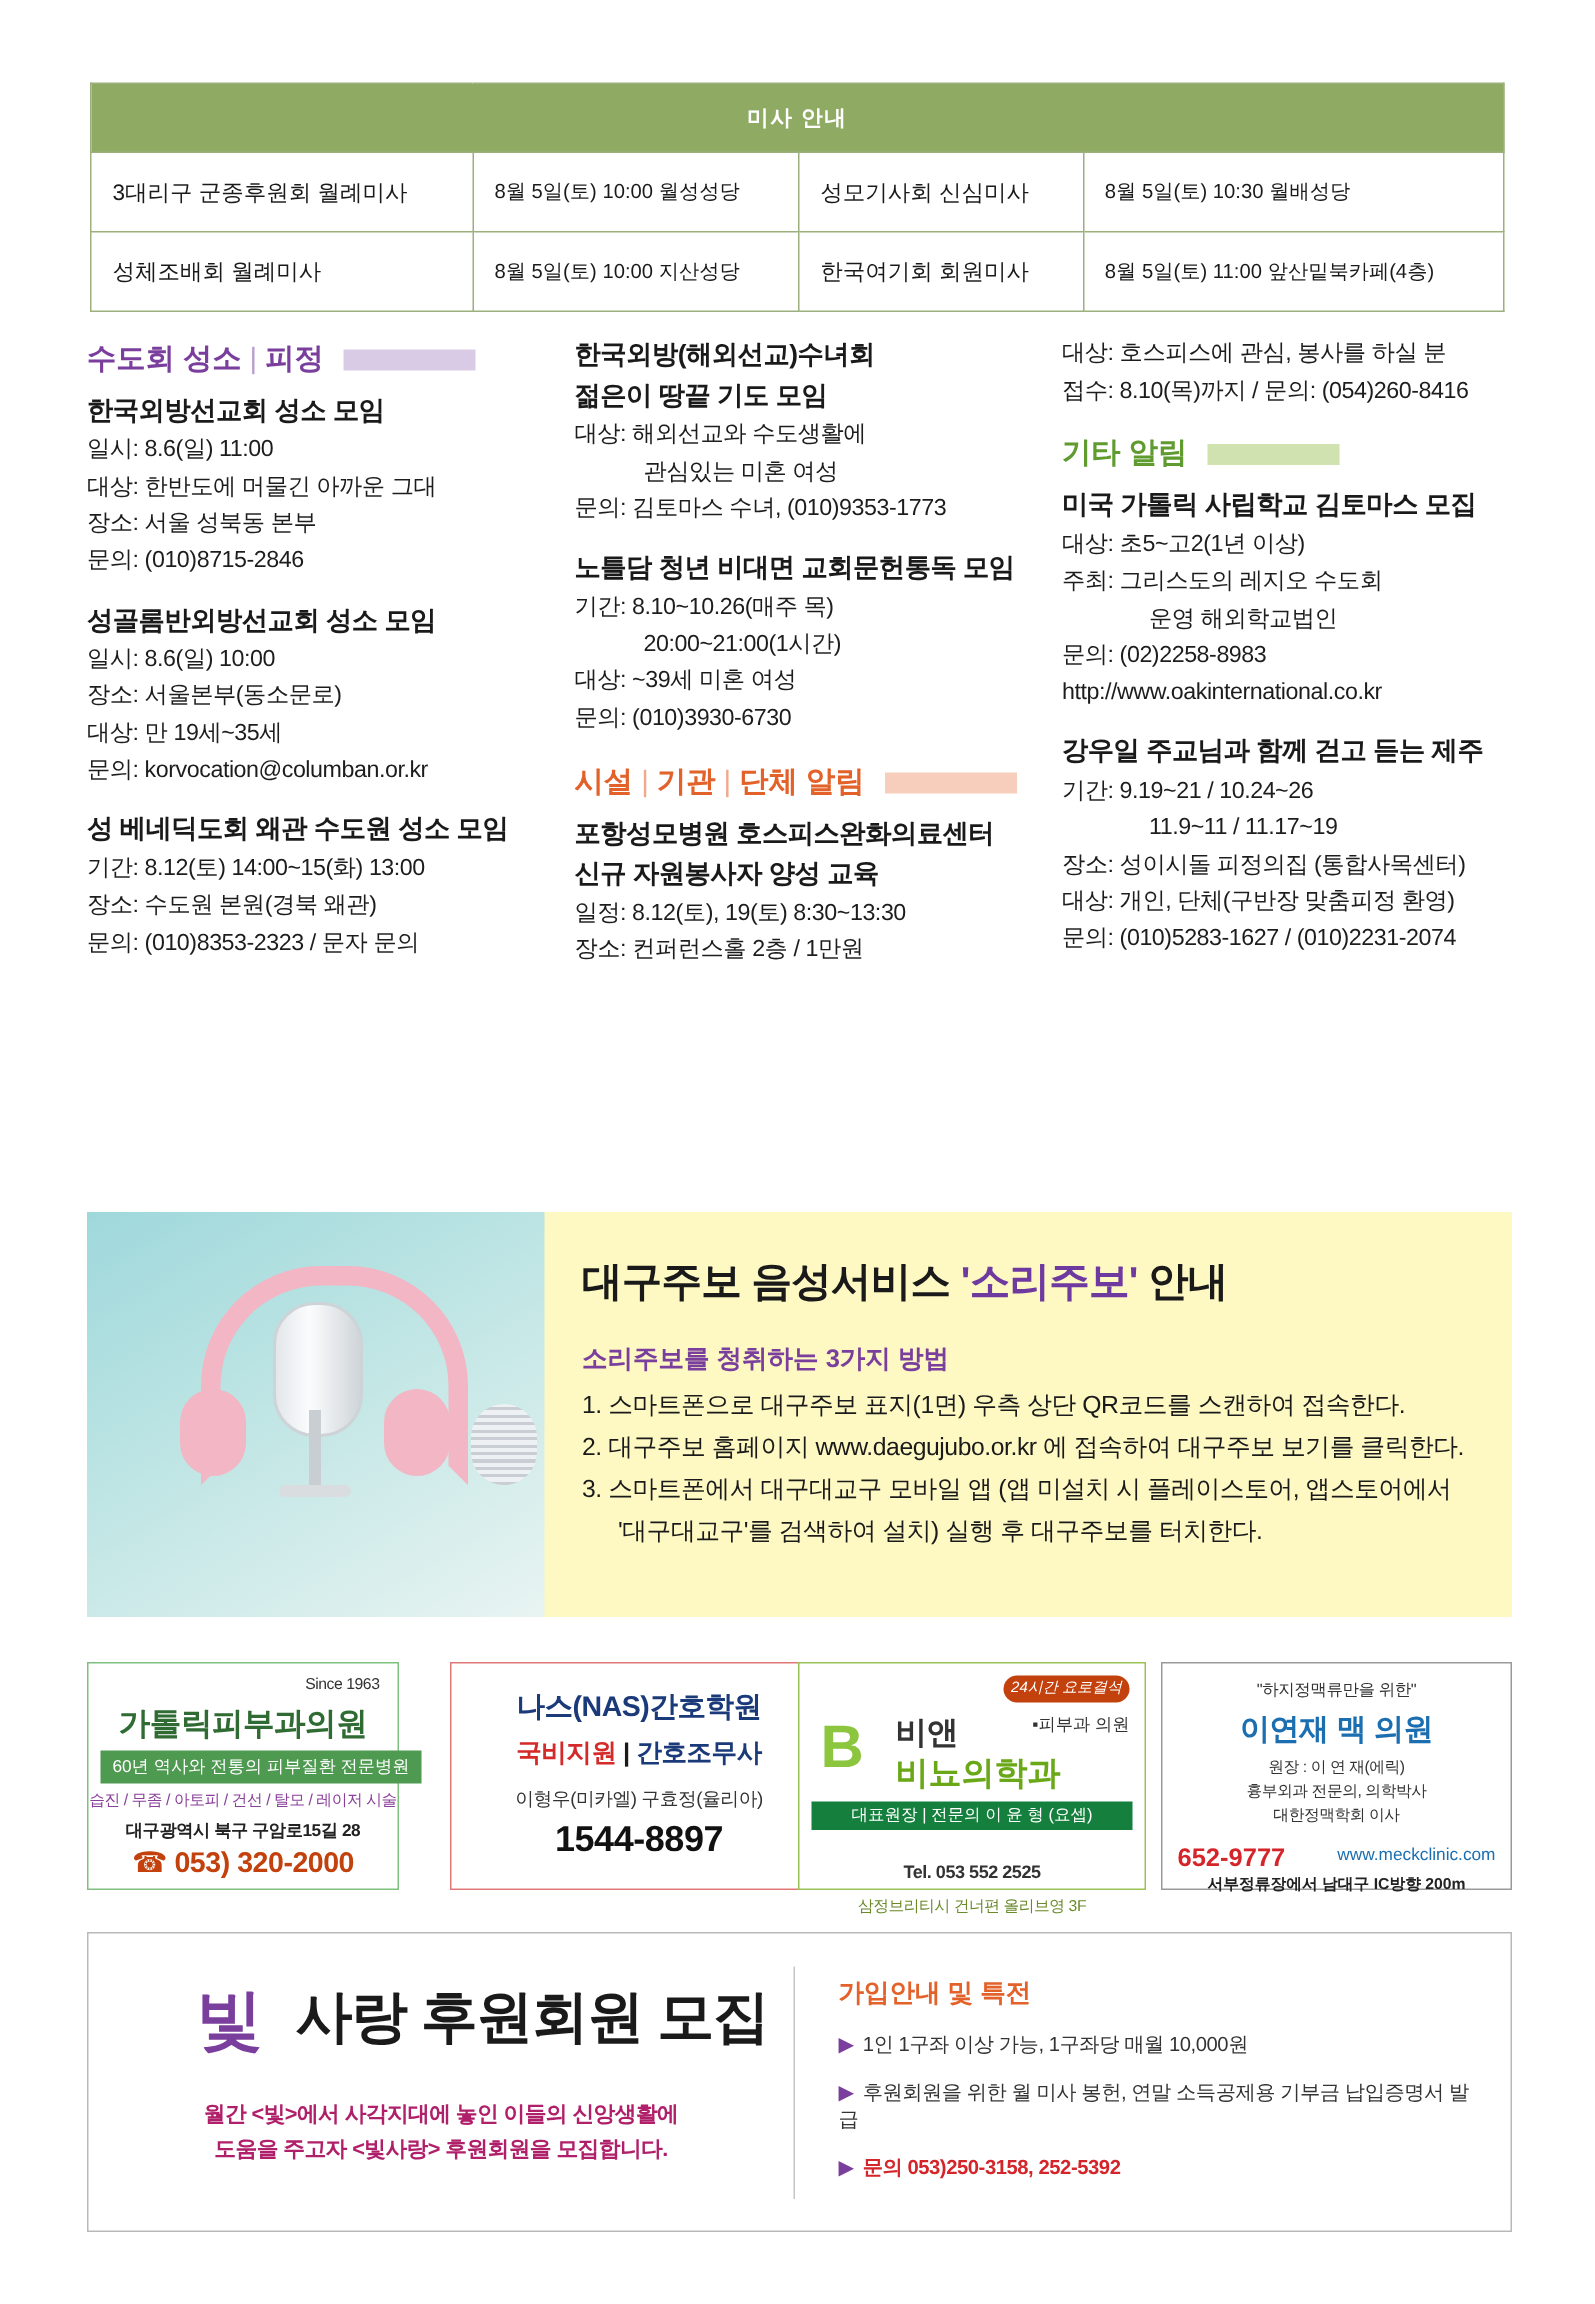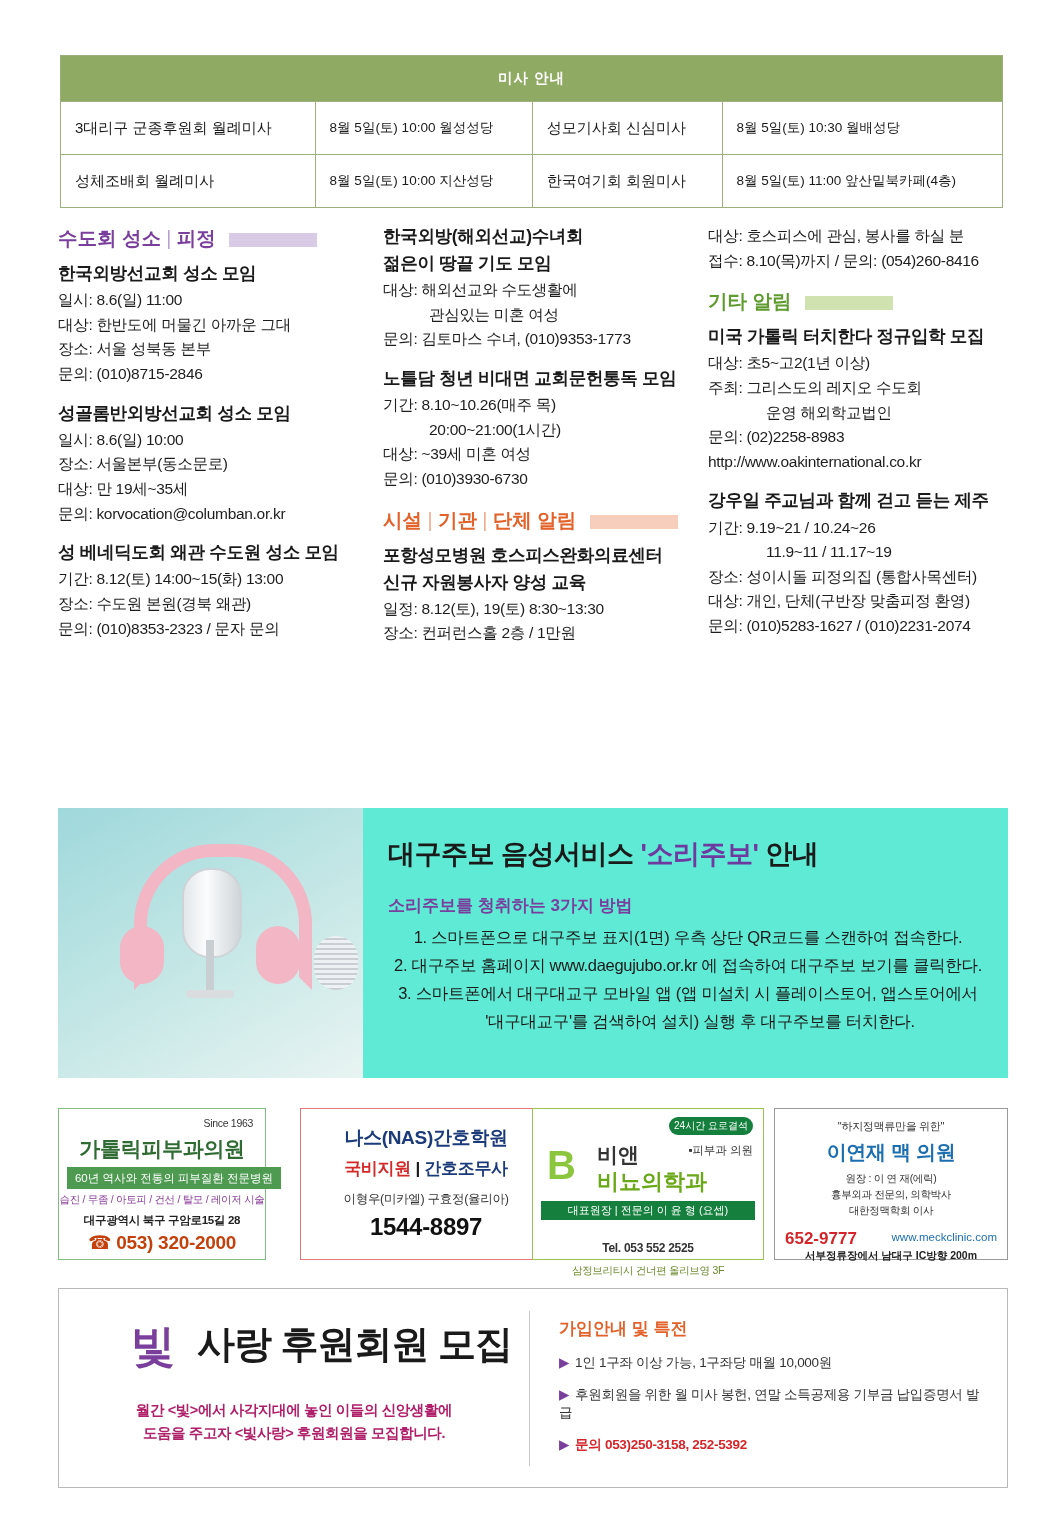--- a/index.html
+++ b/index.html
@@ -68,21 +68,21 @@
     margin:0 0 2px 0;font-size:15.5px;line-height:1.46;letter-spacing:-0.3px;
     color:#1d1d1d;
   }
   .indent{padding-left:46px;}
   .indent2{padding-left:58px;}
   .small-link{font-size:15px;}
 
   
   .audio{
     position:absolute;left:58px;top:808px;width:950px;height:270px;
-    background:#5eead4;overflow:hidden;text-align:center;
+    background:#fef9c3;overflow:hidden;
   }
   .audio-img{
     position:absolute;left:0;top:0;width:305px;height:270px;
     background:linear-gradient(150deg,#9fd8dc 0%,#bfe5e4 45%,#e8f4f2 100%);
   }
   
   .mic-stand{position:absolute;left:128px;top:182px;width:48px;height:8px;
     background:#d9dde0;border-radius:4px;}
   .mic-pole{position:absolute;left:148px;top:132px;width:8px;height:54px;
     background:#c9ced2;}
@@ -135,21 +135,21 @@
   .ad1-tel{top:122px;font-size:19px;font-weight:bold;color:#c2410c;}
 
   .ad2-name{top:16px;font-size:19px;font-weight:bold;color:#1b3a7a;}
   .ad2-mid{top:48px;font-size:17px;font-weight:bold;}
   .ad2-mid .r{color:#d42a2a;}
   .ad2-mid .b{color:#1b3a7a;}
   .ad2-people{top:82px;font-size:12.5px;color:#333;}
   .ad2-tel{top:104px;font-size:24px;font-weight:bold;color:#111;}
 
   .ad3-badge{position:absolute;right:10px;top:8px;width:84px;height:18px;border-radius:9px;
-    background:#15803d;color:#fff;font-size:10px;line-height:18px;text-align:center;}
+    background:#c2410c;color:#fff;font-size:10px;line-height:18px;text-align:center;font-style:italic;}
   .ad3-b{position:absolute;left:14px;top:34px;font-size:40px;font-weight:bold;color:#8cc63f;}
   .ad3-n1{position:absolute;left:64px;top:32px;font-size:21px;font-weight:bold;color:#333;}
   .ad3-n2{position:absolute;left:64px;top:58px;font-size:22px;font-weight:bold;color:#6aa818;}
   .ad3-side{position:absolute;right:10px;top:34px;font-size:11.5px;color:#333;text-align:center;line-height:1.3;}
   .ad3-bar{position:absolute;left:8px;top:92px;width:214px;height:19px;background:#15803d;}
   .ad3-bar span{color:#fff;font-size:11px;line-height:19px;display:block;text-align:center;}
   .ad3-addr{top:116px;font-size:10.5px;color:#6a8a2a;margin-top:39px;}
   .ad3-tel{top:132px;font-size:12px;font-weight:bold;color:#333;}
 
   .ad4-top{top:10px;font-size:11px;color:#333;}
@@ -275,21 +275,21 @@
         <p>접수: 8.10(목)까지 / 문의: (054)260-8416</p>
       </div>
 
       <div class="sec-head green">
         <span>기타</span>
         <span>알림</span>
         <span class="bar"></span>
       </div>
 
       <div class="item">
-        <h3>미국 가톨릭 터치한다 정규입학 모집</h3>
+        <h3>미국 가톨릭 사립학교 김토마스 모집</h3>
         <p>대상: 초5~고2(1년 이상)</p>
         <p>주최: 그리스도의 레지오 수도회</p>
         <p class="indent2">운영 해외학교법인</p>
         <p>문의: (02)2258-8983</p>
         <p class="small-link">http://www.oakinternational.co.kr</p>
       </div>
 
       <div class="item">
         <h3>강우일 주교님과 함께 걷고 듣는 제주</h3>
         <p>기간: 9.19~21 / 10.24~26</p>

